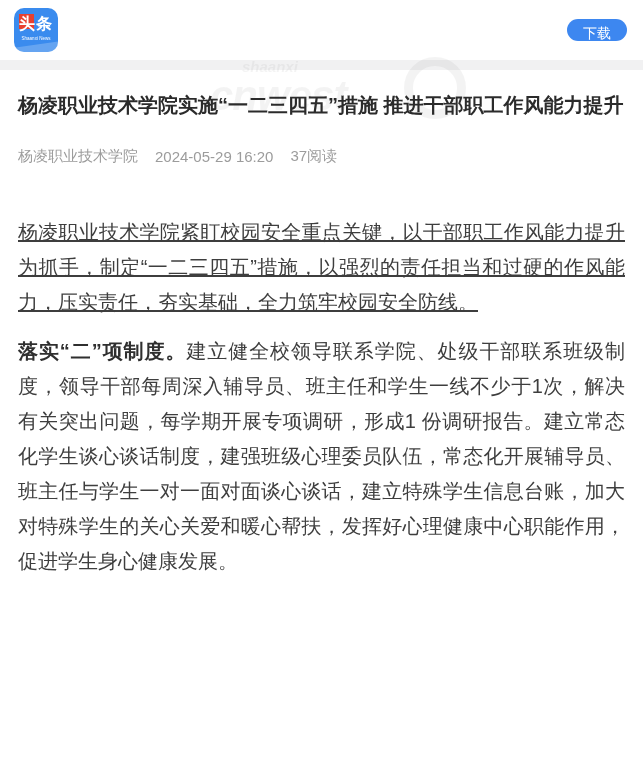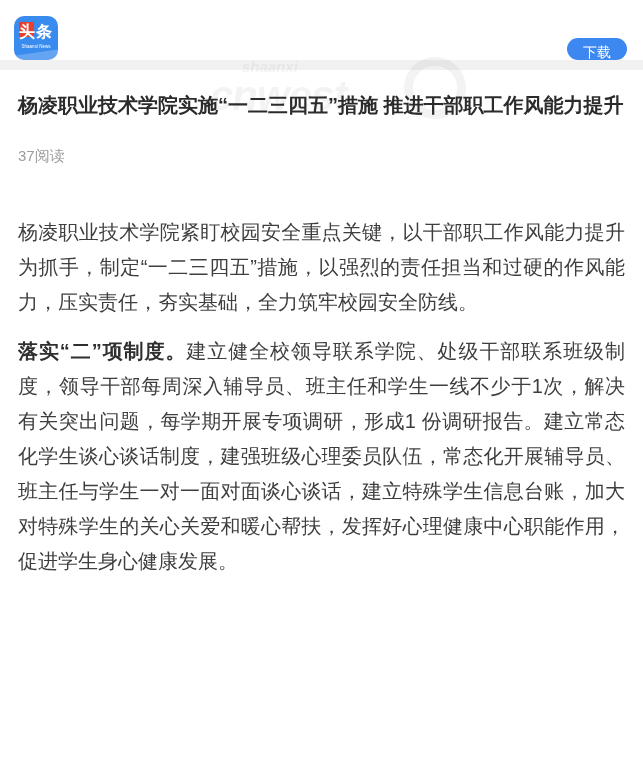--- a/index.html
+++ b/index.html
@@ -4,21 +4,21 @@
 <style>
   html,body{margin:0;padding:0;}
   body{
     width:643px;
     background:#ffffff;
     font-family:"Liberation Sans","DejaVu Sans",sans-serif;
     -webkit-font-smoothing:antialiased;
   }
   
   .header{
-    display:flex;align-items:flex-end;
+    display:flex;align-items:center;
     height:60px;background:#ffffff;
     padding:0 16px 0 14px;box-sizing:border-box;
   }
   .logo{
     width:44px;height:44px;border-radius:10px;
     background:#3a8bee;position:relative;overflow:hidden;
     flex:0 0 auto;
   }
   .logo-badge{
     position:absolute;left:5px;top:6px;
@@ -78,21 +78,21 @@
     margin-top:20px;
     font-size:15px;color:#9c9c9c;
     position:relative;
   }
   .body p{
     margin:14px 0 0;
     font-size:20px;line-height:35px;
     color:#3e3e3e;
     text-align:justify;
   }
-  .body p.first{margin-top:49px;}
+  .body p.first{margin-top:49px;text-decoration:underline;}
   .body .lead{font-weight:bold;color:#2f2f2f;}
 </style>
 </head>
 <body>
 
 <header class="header">
   <div class="logo">
     <span class="logo-badge"></span>
     <span class="logo-chars">头条</span>
     <span class="logo-sub">Shaanxi News</span>
@@ -107,20 +107,22 @@
 
   <div class="watermark">
     <span class="wm-small">shaanxi</span>
     <span class="wm-big">cnwest</span>
     <span class="wm-circle"></span>
   </div>
 
   <h1 class="title">杨凌职业技术学院实施“一二三四五”措施 推进干部职工作风能力提升</h1>
 
   <div class="meta">
+    <span>杨凌职业技术学院</span>
+    <span>2024-05-29 16:20</span>
     <span>37阅读</span>
   </div>
 
   <div class="body">
     <p class="first"><span class="lead"></span><span>杨凌职业技术学院紧盯校园安全重点关键，以干部职工作风能力提升为抓手，制定“一二三四五”措施，以强烈的责任担当和过硬的作风能力，压实责任，夯实基础，全力筑牢校园安全防线。</span></p>
     <p><span class="lead">落实“二”项制度。</span><span>建立健全校领导联系学院、处级干部联系班级制度，领导干部每周深入辅导员、班主任和学生一线不少于1次，解决有关突出问题，每学期开展专项调研，形成1 份调研报告。建立常态化学生谈心谈话制度，建强班级心理委员队伍，常态化开展辅导员、班主任与学生一对一面对面谈心谈话，建立特殊学生信息台账，加大对特殊学生的关心关爱和暖心帮扶，发挥好心理健康中心职能作用，促进学生身心健康发展。</span></p>
   </div>
 
 </article>
 

